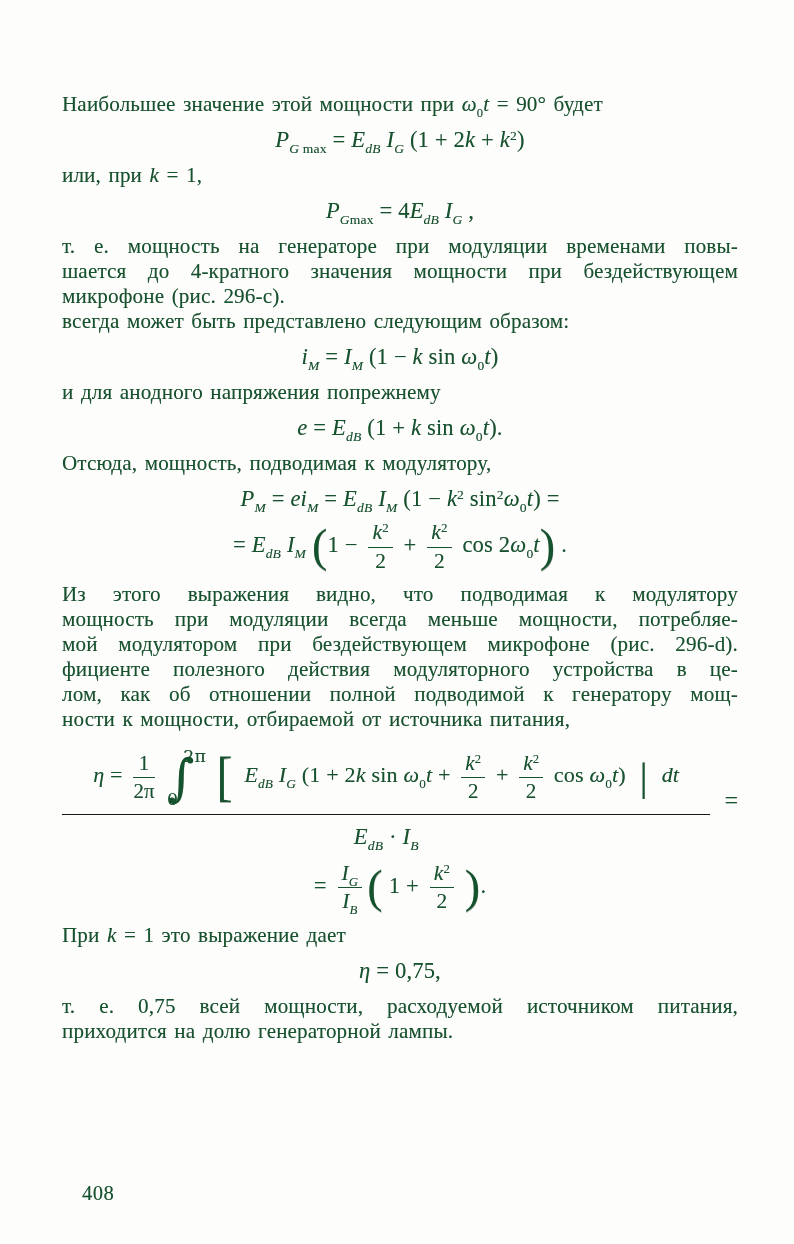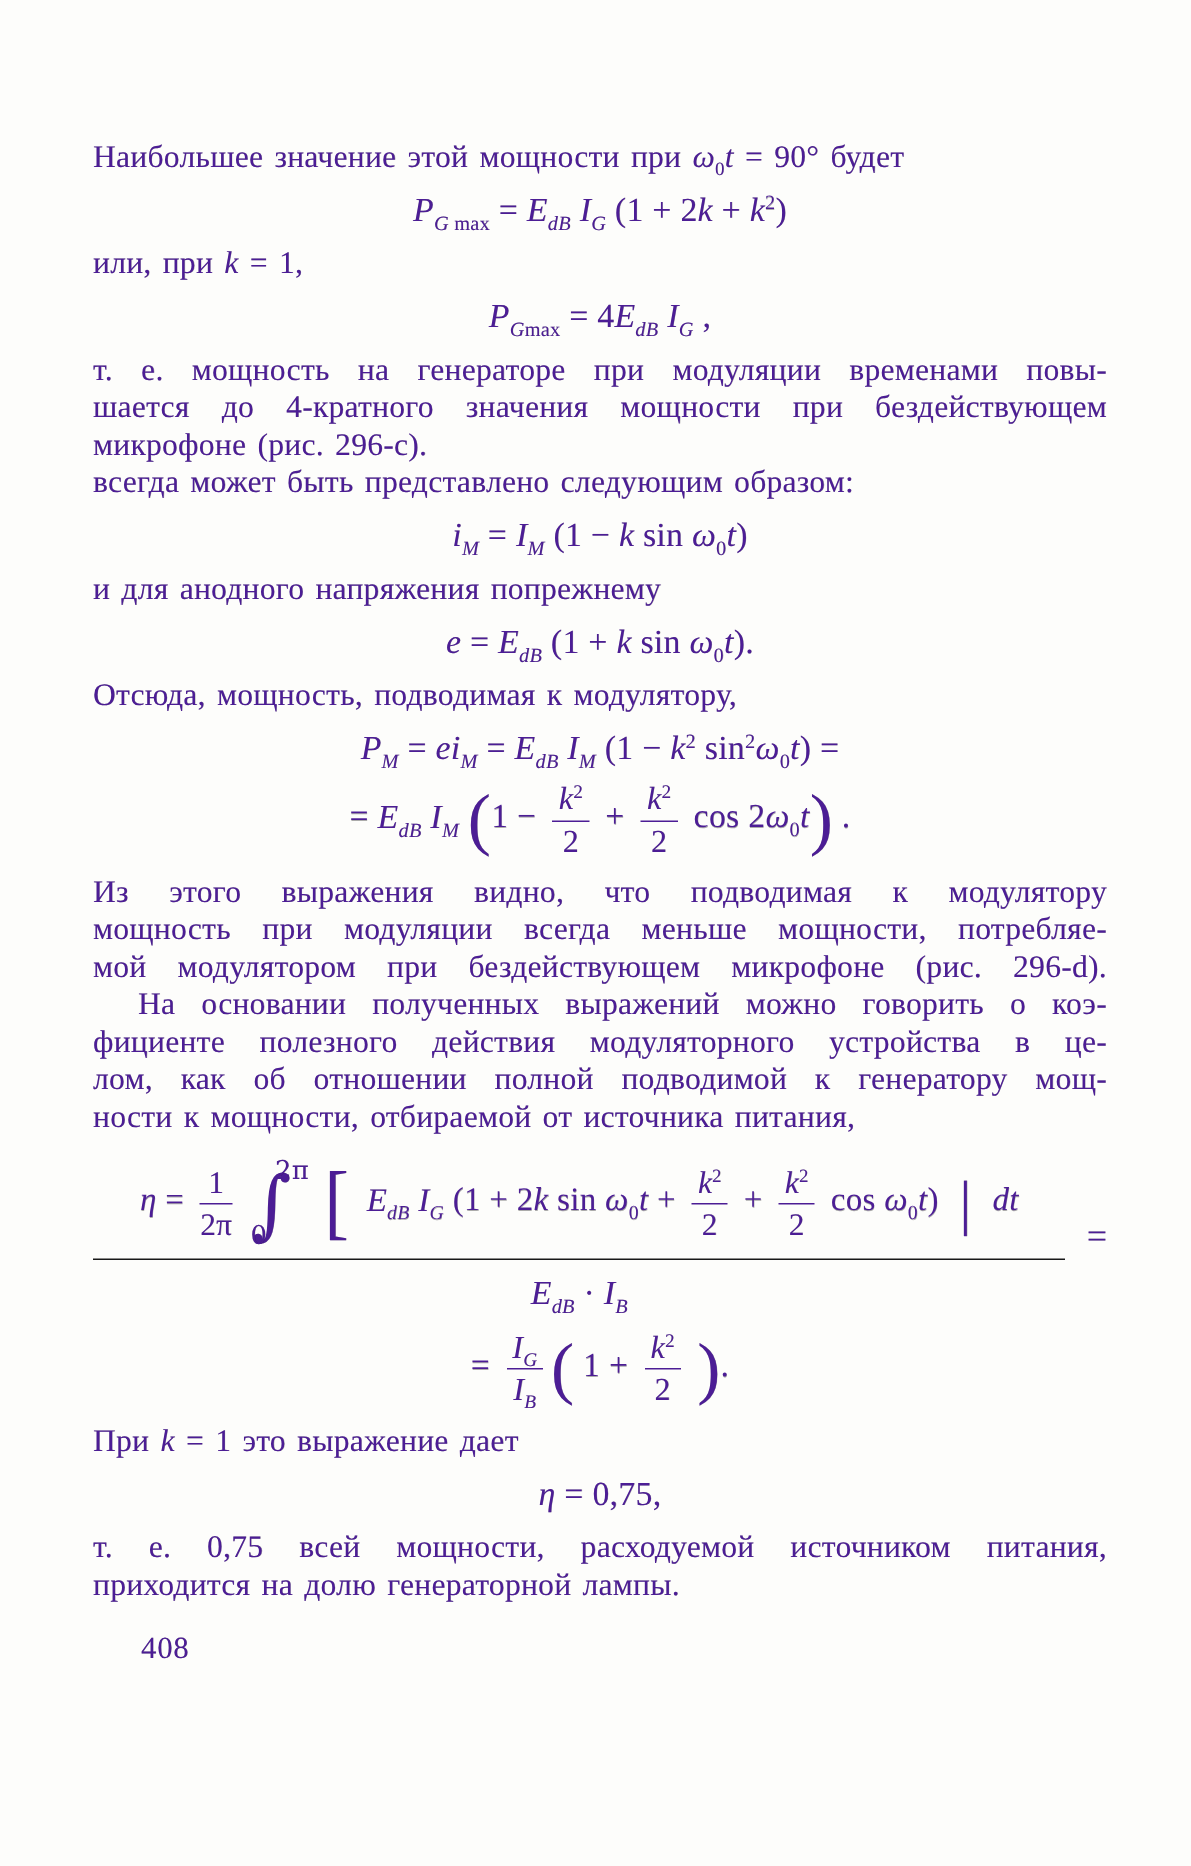--- a/index.html
+++ b/index.html
@@ -1,19 +1,19 @@
 <!DOCTYPE html>
 <html><head>
 <meta charset="utf-8">
 <style>
   html,body{margin:0;padding:0;}
   body{width:794px;height:1244px;background:#ffffff;}
   .page{
     position:relative;width:794px;height:1244px;overflow:hidden;
-    background:#fdfdfb;color:#4c1d95;
+    background:#fdfdfb;color:#14532d;
     font-family:"Liberation Serif","DejaVu Serif",serif;
     text-shadow:0.2px 0.2px 0.3px rgba(20,20,20,0.35);
   }
   .content{position:absolute;left:62px;top:92px;width:676px;}
   .bl{
     margin:0;font-size:21px;line-height:25px;letter-spacing:0.2px;
     word-spacing:2px;white-space:nowrap;text-align:left;
   }
   .j{text-align:justify;text-align-last:justify;}
   .ind{text-indent:30px;}
@@ -35,21 +35,21 @@
     display:inline-block;position:relative;font-size:2.3em;line-height:0.85;
     vertical-align:middle;margin:0 20px 0 8px;font-family:"DejaVu Serif",serif;font-style:normal;
   }
   .int .t{position:absolute;font-size:0.34em;top:-0.45em;left:0.9em;line-height:1;}
   .int .b{position:absolute;font-size:0.34em;bottom:-0.55em;left:-0.05em;line-height:1;}
   .etarow{display:flex;align-items:center;margin:18px 0 12px;}
   .bigfrac{flex:1;text-align:center;}
   .bf-num{display:block;padding:2px 4px 12px;font-size:22px;line-height:1;white-space:nowrap;letter-spacing:0.2px;}
   .bf-den{display:block;border-top:1.6px solid #181818;padding-top:9px;font-size:22.5px;letter-spacing:0.2px;}
   .eta-eq{font-size:24px;margin-left:14px;}
-  .pageno{position:absolute;left:82px;top:1088px;font-size:20.5px;letter-spacing:0.5px;margin-left:12px;}
+  .pageno{position:absolute;left:82px;top:1182px;font-size:20.5px;letter-spacing:0.5px;}
 </style>
 </head>
 <body>
 
 <div class="page">
   <div class="content">
 
     <p class="bl">Наибольшее значение этой мощности при <i>ω</i><sub>0</sub><i>t</i> = 90° будет</p>
 
     <div class="formula"><i>P</i><sub><i>G</i> max</sub> = <i>E<sub>dB</sub></i> <i>I<sub>G</sub></i> (1 + 2<i>k</i> + <i>k</i><sup>2</sup>)</div>
@@ -72,21 +72,20 @@
 
     <p class="bl">Отсюда, мощность, подводимая к модулятору,</p>
 
     <div class="formula"><i>P<sub>M</sub></i> = <i>ei<sub>M</sub></i> = <i>E<sub>dB</sub></i> <i>I<sub>M</sub></i> (1 − <i>k</i><sup>2</sup> sin<sup>2</sup><i>ω</i><sub>0</sub><i>t</i>) =</div>
     <div class="formula">= <i>E<sub>dB</sub></i> <i>I<sub>M</sub></i> <span class="bp">(</span>1 − <span class="fr"><span class="n"><i>k</i><sup>2</sup></span><span class="d">2</span></span> + <span class="fr"><span class="n"><i>k</i><sup>2</sup></span><span class="d">2</span></span> cos 2<i>ω</i><sub>0</sub><i>t</i><span class="bp">)</span> .</div>
 
     <p class="bl j">Из этого выражения видно, что подводимая к модулятору</p>
     <p class="bl j">мощность при модуляции всегда меньше мощности, потребляе-</p>
     <p class="bl j">мой модулятором при бездействующем микрофоне (рис. 296-d).</p>
 
-    <p class="bl j ind">На основании полученных выражений можно говорить о коэ-</p>
     <p class="bl j">фициенте полезного действия модуляторного устройства в це-</p>
     <p class="bl j">лом, как об отношении полной подводимой к генератору мощ-</p>
     <p class="bl">ности к мощности, отбираемой от источника питания,</p>
 
     <div class="etarow">
       <span class="bigfrac">
         <span class="bf-num"><i>η</i> = <span class="fr"><span class="n">1</span><span class="d">2π</span></span><span class="int">∫<span class="t">2π</span><span class="b">0</span></span><span class="bb">[</span> <i>E<sub>dB</sub></i> <i>I<sub>G</sub></i> (1 + 2<i>k</i> sin <i>ω</i><sub>0</sub><i>t</i> + <span class="fr"><span class="n"><i>k</i><sup>2</sup></span><span class="d">2</span></span> + <span class="fr"><span class="n"><i>k</i><sup>2</sup></span><span class="d">2</span></span> cos <i>ω</i><sub>0</sub><i>t</i>) <span class="vb">|</span> <i>dt</i></span>
         <span class="bf-den"><i>E<sub>dB</sub></i> · <i>I<sub>B</sub></i></span>
       </span>
       <span class="eta-eq">=</span>

